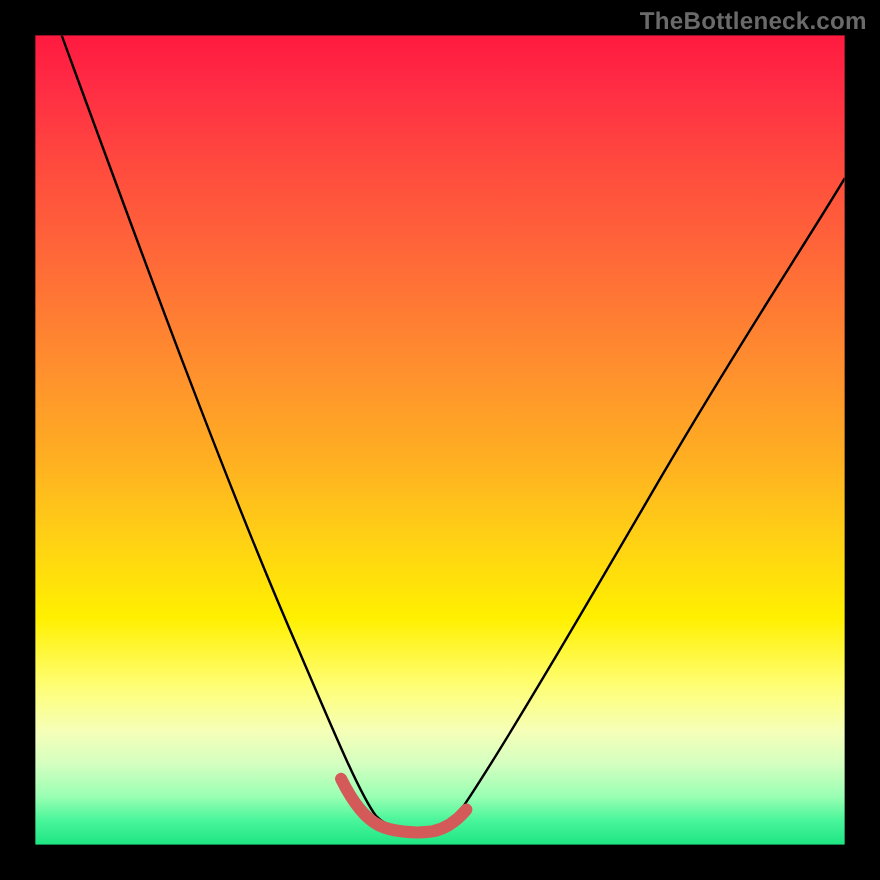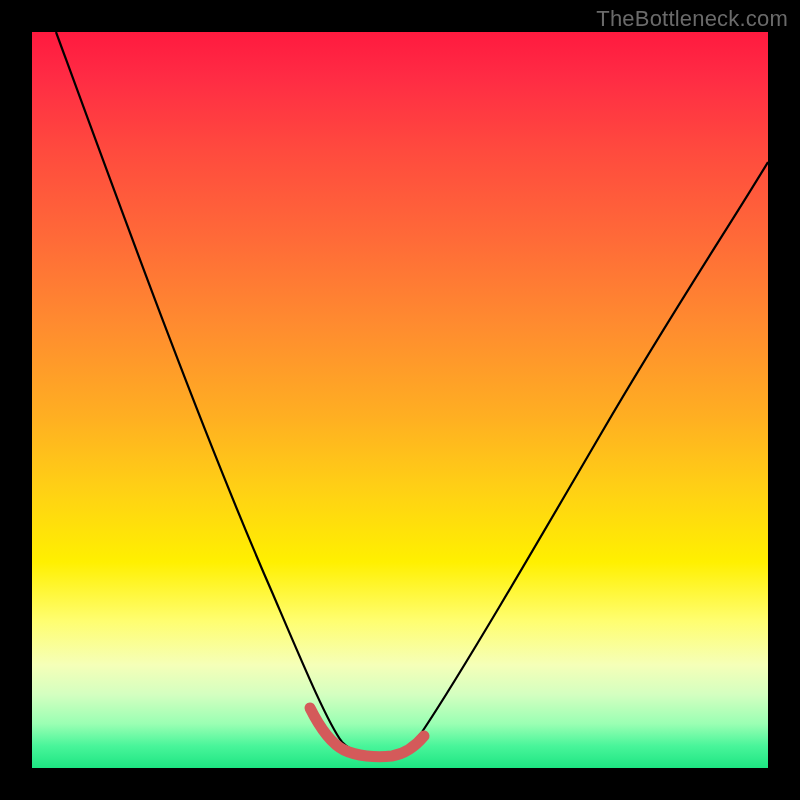--- a/index.html
+++ b/index.html
@@ -46,21 +46,21 @@
       #49f59a 97%,
       #1de582 100%
     );
   }
   .watermark {
     position: absolute;
     top: 6px;
     right: 12px;
     color: #6a6a6a;
     font-size: 22px;
-    font-weight: 400;
+    font-weight: 700;
     letter-spacing: 0.2px;
   }
   svg.curves {
     position: absolute;
     inset: 0;
   }
 </style>
 </head>
 <body>
 

